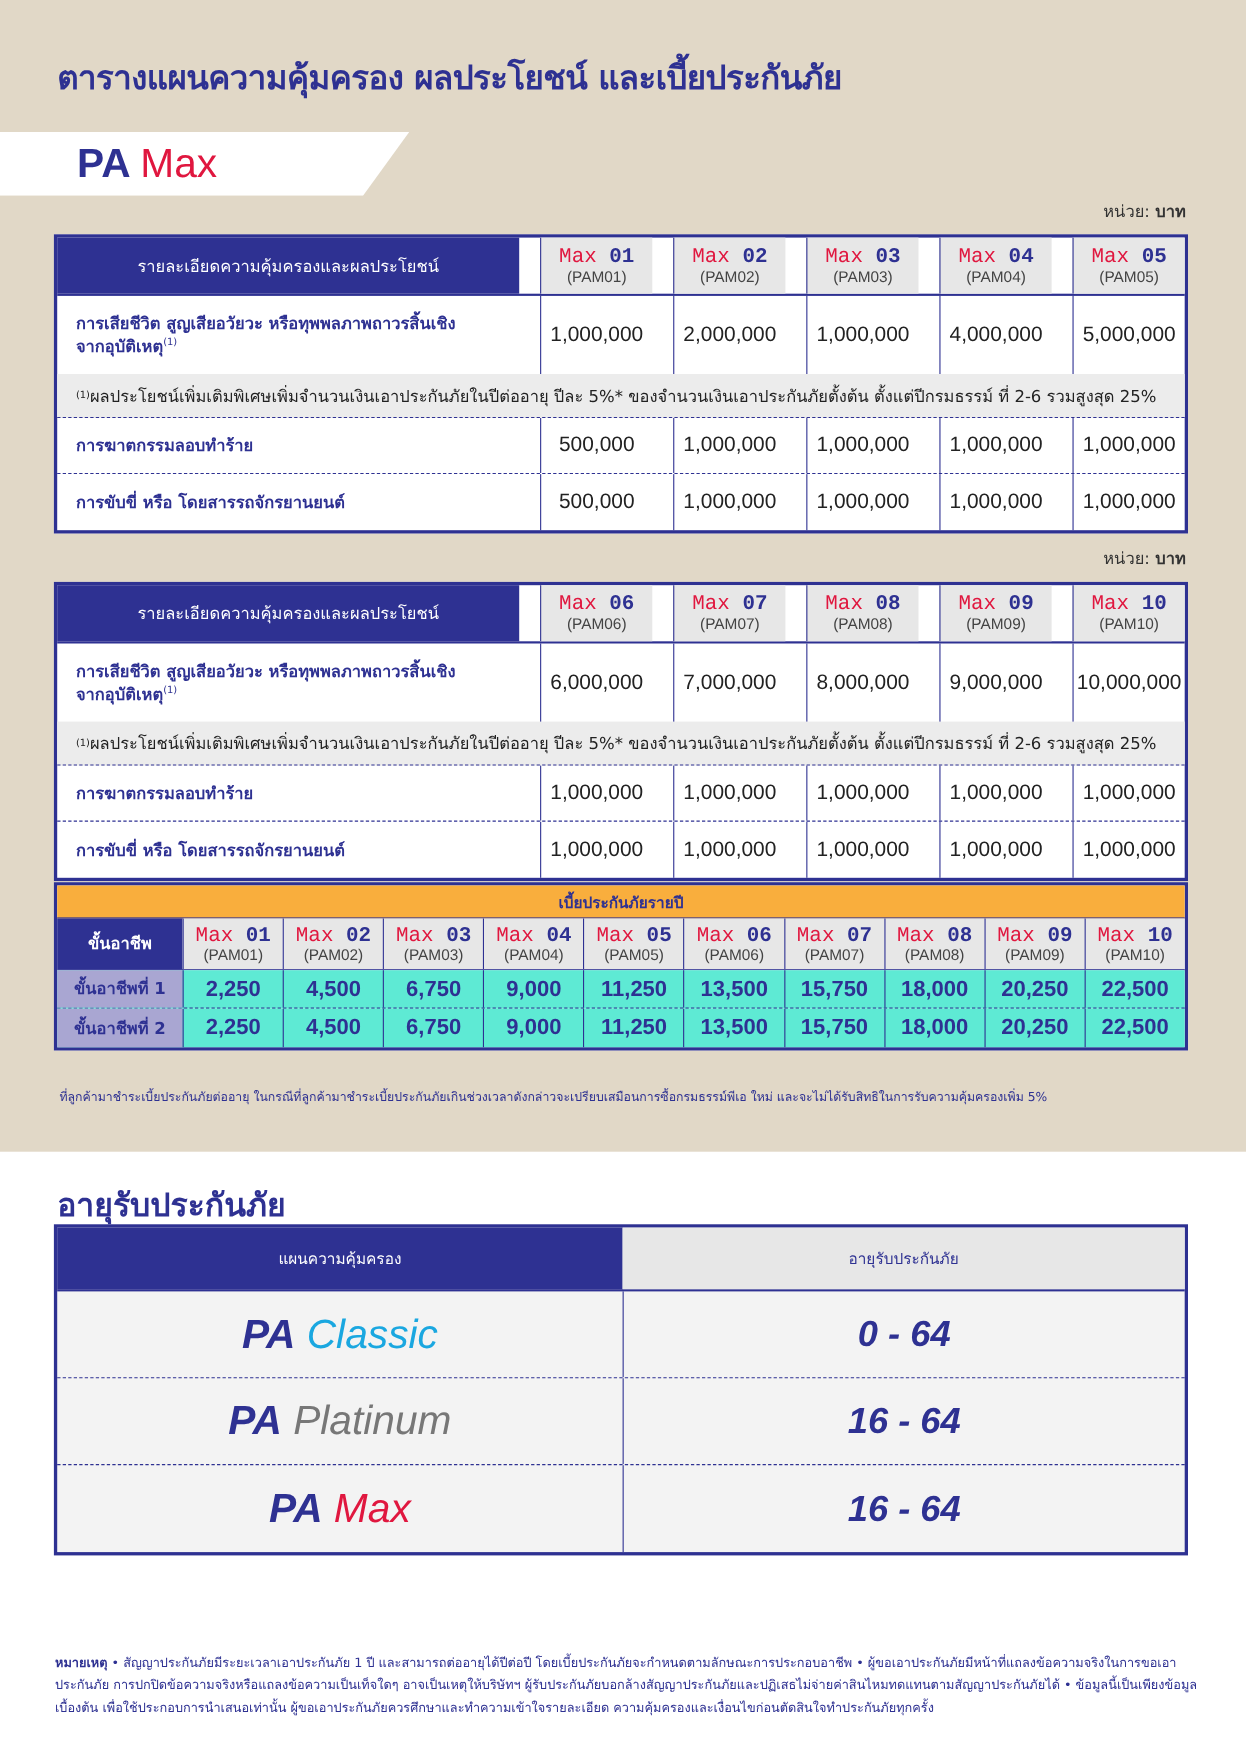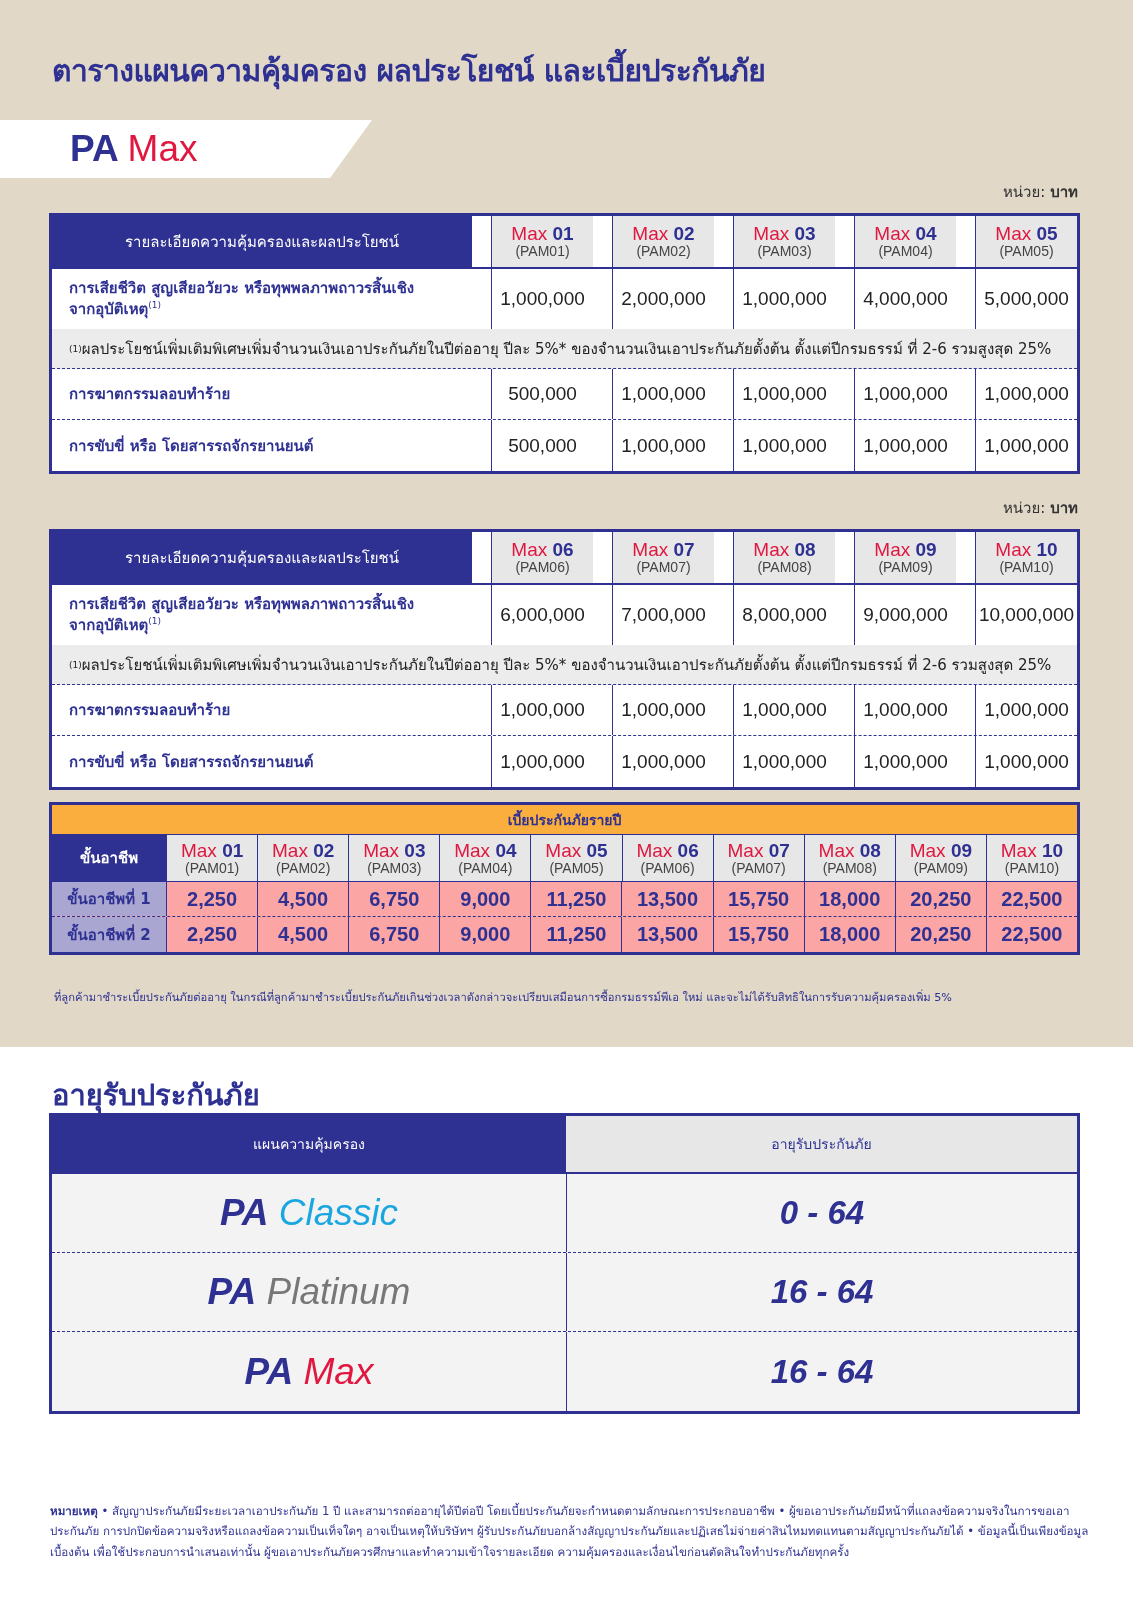--- a/index.html
+++ b/index.html
@@ -19,41 +19,41 @@
   .unit b { font-weight: bold; color: #333; }
 
   
   .cov { position: absolute; left: 49px; width: 1031px; border: 3px solid #2e3192; background: #fff; }
   .cov .row { display: flex; width: 100%; gap: 19px; }
   .cov .lbl { width: 420px; flex: 0 0 420px; display: flex; align-items: center; padding-left: 17px; font-size: 15px; color: #2e3192; font-weight: bold; }
   .cov .val { flex: 1 1 0; display: flex; align-items: center; justify-content: center; border-left: 1.5px solid #2e3192; font-family: "Liberation Sans", sans-serif; font-size: 19px; color: #222; }
   .cov .hdr { height: 53px; border-bottom: 2px solid #2e3192; }
   .cov .hdr .lbl { background: #2e3192; color: #fff; justify-content: center; padding-left: 0; font-weight: normal; font-size: 15px; }
   .cov .hdr .val { background: #e7e7e7; flex-direction: column; line-height: 1.05; }
-  .plan-name { font-family: Liberation Sans, sans-serif; font-size: 19px; white-space: nowrap; }
+  .plan-name { font-family: Liberation Mono, monospace; font-size: 19px; white-space: nowrap; }
   .plan-name .mx { color: #e0173f; }
   .plan-name .num { color: #2e3192; font-weight: bold; }
   .plan-code { font-family: "Liberation Sans", sans-serif; font-size: 14px; color: #444; }
-  .cov .r-death { height: 60px; }
+  .cov .r-death { height: 71px; }
   .cov .r-death .lbl { line-height: 1.4; font-size: 15px; }
   sup { font-size: 9px; vertical-align: super; font-weight: normal; }
   .cov .note { height: 40px; background: #ececec; border-bottom: 1px dashed #2e3192; display: flex; align-items: center; padding-left: 17px; font-size: 15px; color: #222; white-space: nowrap; }
   .cov .r-std { height: 51px; }
   .cov .r-std.dash { border-bottom: 1px dashed #2e3192; }
 
   
   .prem { position: absolute; left: 49px; top: 802px; width: 1031px; border: 3px solid #2e3192; background: #fff; }
   .prem .band { height: 30px; background: #f9ae3d; display: flex; align-items: center; justify-content: center; font-size: 14px; font-weight: bold; color: #2e3192; border-bottom: 1px solid #2e3192; }
   .prem .row { display: flex; }
   .prem .lbl { width: 114px; flex: 0 0 114px; display: flex; align-items: center; justify-content: center; font-size: 15px; font-weight: bold; }
   .prem .val { flex: 1 1 0; display: flex; align-items: center; justify-content: center; border-left: 1.5px solid #2e3192; font-family: "Liberation Sans", sans-serif; font-size: 20px; font-weight: bold; color: #2e3192; }
-  .prem .hdr { height: 47px; border-bottom: 1.5px solid #2e3192; justify-content: flex-end; }
+  .prem .hdr { height: 47px; border-bottom: 1.5px solid #2e3192; }
   .prem .hdr .lbl { background: #2e3192; color: #fff; }
   .prem .hdr .val { background: #e7e7e7; flex-direction: column; line-height: 1.05; font-weight: normal; }
-  .prem .data-row { height: 35px; background: #fca5a5; }
+  .prem .data-row { height: 35px; background: #5eead4; }
   .prem .data-row .lbl { background: #a9a6d2; color: #2e3192; font-size: 15px; }
   .prem .data-row.dash { border-bottom: 1px dashed #2e3192; }
 
   .footnote { position: absolute; left: 48px; top: 988px; width: 1040px; font-size: 11.2px; line-height: 1.7; color: #2e3192; }
 
   .age-title { position: absolute; left: 52px; top: 1072px; font-size: 29px; font-weight: bold; color: #2e3192; }
 
   .age { position: absolute; left: 49px; top: 1113px; width: 1031px; border: 3px solid #2e3192; background: #f3f3f3; }
   .age .row { display: flex; }
   .age .c1 { width: 514px; flex: 0 0 514px; display: flex; align-items: center; justify-content: center; }

